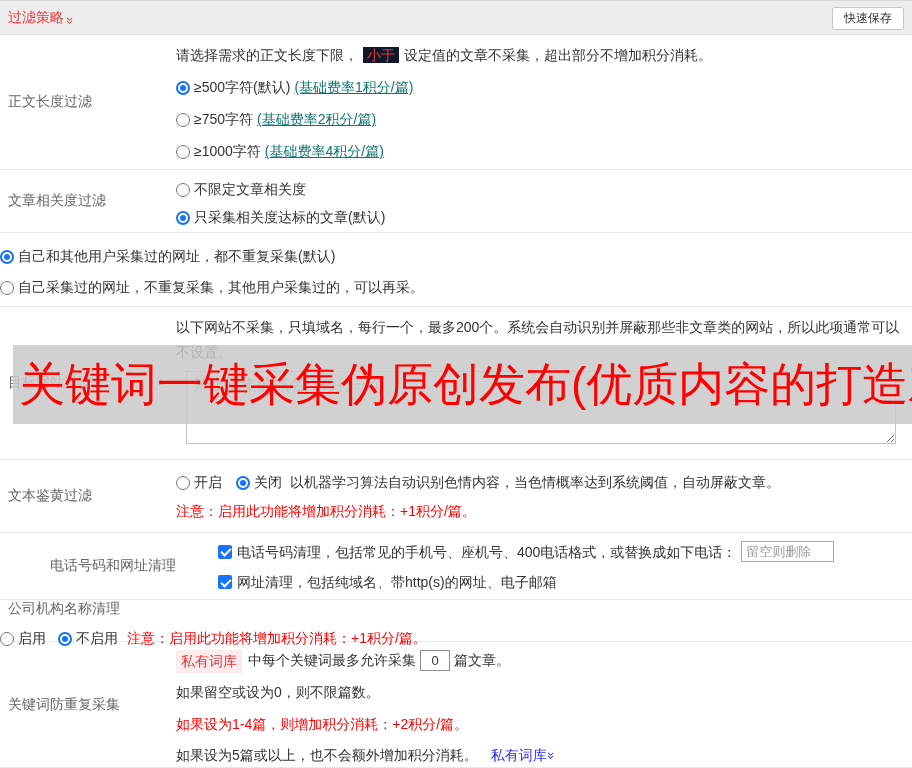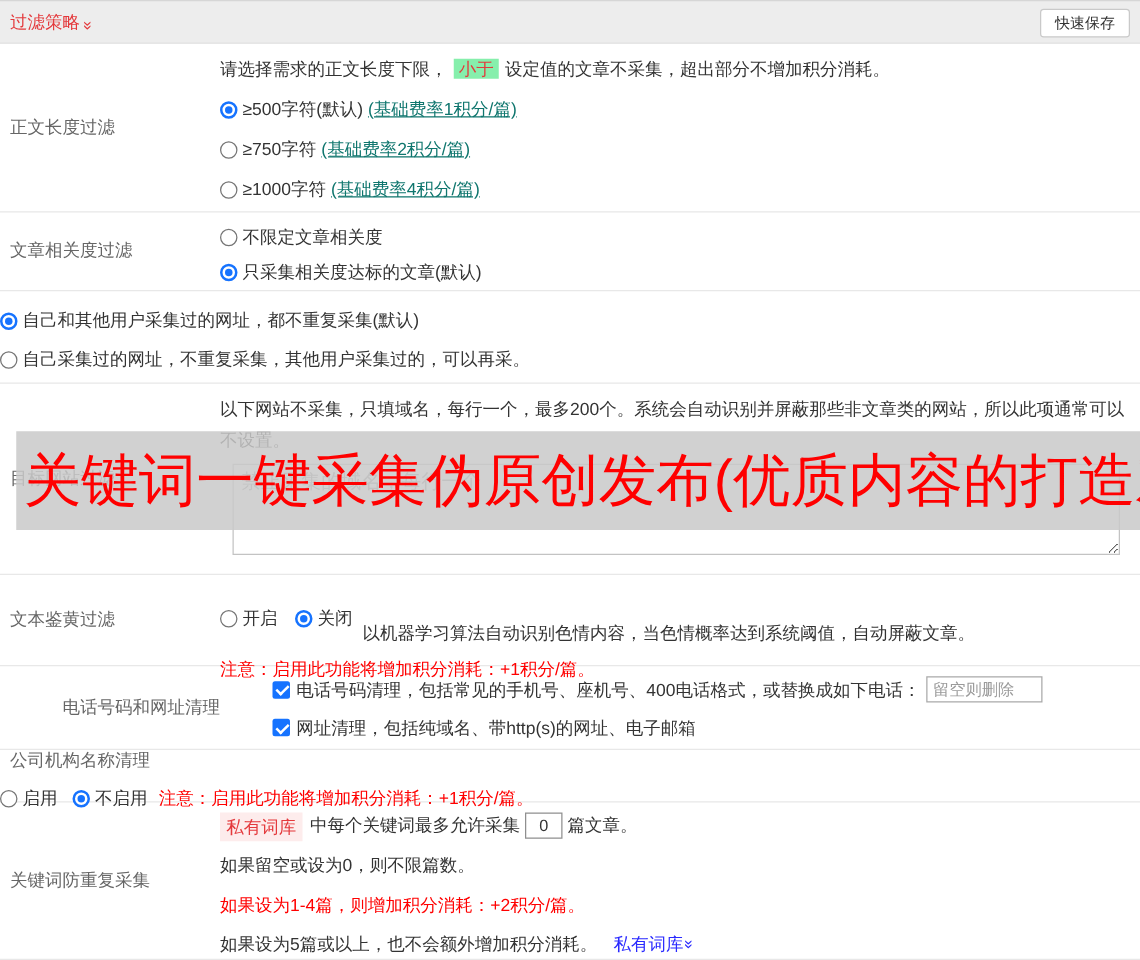--- a/index.html
+++ b/index.html
@@ -29,39 +29,39 @@
   .radio.on { border:2px solid #1673ff; }
   .radio.on::after { content:""; position:absolute; left:2px; top:2px; width:6px; height:6px;
                      border-radius:50%; background:#1673ff; }
   .checkbox { display:inline-block; width:14px; height:14px; background:#1673ff; border-radius:2px;
               margin-right:5px; position:relative; flex:none; }
   .checkbox::after { content:""; position:absolute; left:4.5px; top:1.5px; width:4px; height:8px;
                      border:solid #fff; border-width:0 2px 2px 0; transform:rotate(45deg); }
 
   .fee { color:#0f766e; text-decoration:underline; margin-left:4px; }
   .red-note { color:#ff0000; }
-  .badge-pink { color:#e4393c; background:#86efac; padding:0 4px; margin:0 5px; }
+  .badge-pink { color:#e4393c; background:#0f172a; padding:0 4px; margin:0 5px; }
   .badge-lex { color:#e4393c; background:#fdecec; padding:1px 5px; margin-right:6px; }
 
   
   .s1 .intro { padding-top:11px; line-height:19px; }
   .s1 .opt { margin-top:13px; }
   .s2 .cell-content { padding-top:10px; }
   .s2 .opt + .opt { margin-top:9px; } .s2 .opt { margin-top:0; }
   .s3 .cell-content { padding-top:14px; }
   .s3 .opt + .opt { margin-top:12px; }
   .s4 .intro { padding-top:8px; line-height:25px; padding-right:6px; }
   .s4 textarea { display:block; margin:6px 0 0 10px; width:710px; height:73px; resize:both;
                  border:1px solid #c3c3c3; font-family:inherit; font-size:16px; color:#3b82f6;
                  padding:3px 6px; }
   .s4 textarea::placeholder { color:#9b9b9b; }
   .s5 .cell-content { padding-top:13px; }
   .s5 .line1 { display:flex; align-items:center; line-height:19px; }
   .s5 .gap { width:14px; flex:none; }
-  .s5 .desc { margin-left:8px;margin-top:24px; }
+  .s5 .desc { margin-left:8px; }
   .s5 .red-note { margin-top:10px; line-height:19px; }
   .s6 .cell-content { padding-top:8px; }
   .s6 .line { display:flex; align-items:center; line-height:20px; }
   .s6 .line + .line { margin-top:10px; }
   .text-input { border:1px solid #a9a9a9; height:21px; font-size:13px; padding:0 4px;
                 font-family:inherit; color:#333; }
   .text-input::placeholder { color:#9b9b9b; }
   .phone-input { width:93px; margin-left:5px; }
   .s7 .cell-content { padding-top:11px; }
   .s7 .line1 { display:flex; align-items:center; line-height:19px; }

